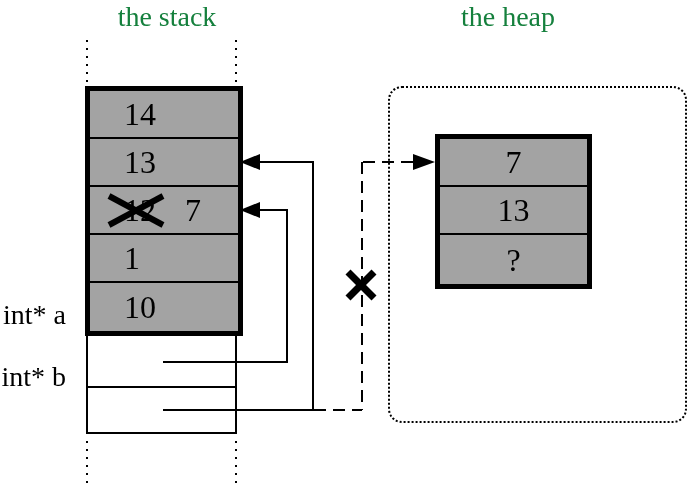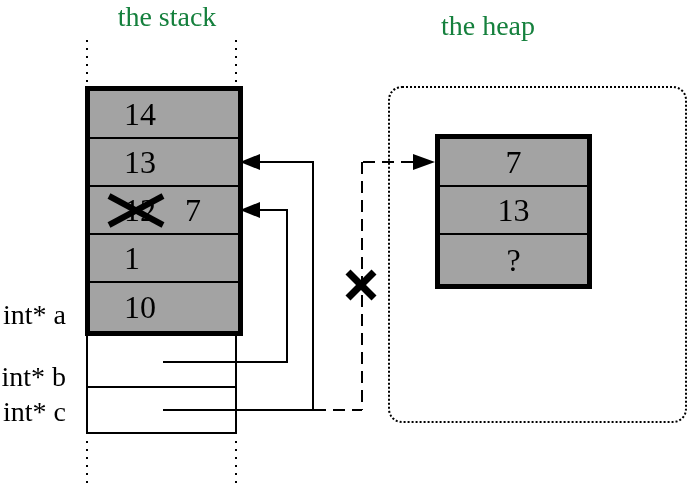--- a/index.html
+++ b/index.html
@@ -60,21 +60,21 @@
     border:2px dotted #000;border-radius:14px;box-sizing:border-box;
   }
   .crossed-wrap{position:relative;display:inline-block;}
 </style>
 </head>
 <body>
 
 <div id="canvas">
 
   <div class="abs title" style="left:87px;top:2px;width:160px;">the stack</div>
-  <div class="abs title" style="left:408px;top:2px;width:160px;margin-top:9px;">the heap</div>
+  <div class="abs title" style="left:428px;top:2px;width:160px;">the heap</div>
 
   <div class="abs vdotted" style="left:86px;top:40px;height:43px;"></div>
   <div class="abs vdotted" style="left:235px;top:40px;height:43px;"></div>
   <div class="abs vdotted" style="left:86px;top:441px;height:46px;"></div>
   <div class="abs vdotted" style="left:235px;top:441px;height:46px;"></div>
 
   <div class="abs heap-region" style="left:388px;top:86px;width:299px;height:337px;"></div>
 
   <div class="abs thickbox" style="left:85px;top:86px;width:158px;height:250px;">
     <div class="cellrow stack-row">
@@ -102,21 +102,20 @@
     <line x1="2" y1="32" x2="56" y2="3" stroke="#000" stroke-width="6"></line>
   </svg>
 
   <div class="abs vline" style="left:86px;top:336px;height:98px;"></div>
   <div class="abs vline" style="left:235px;top:336px;height:98px;"></div>
   <div class="abs hline" style="left:86px;top:386px;width:151px;"></div>
   <div class="abs hline" style="left:86px;top:432px;width:151px;"></div>
 
   <div class="abs ptr-label" style="left:0;top:299px;">int* a</div>
   <div class="abs ptr-label" style="left:0;top:348px;margin-top:13px;">int* b</div>
-  <div class="abs ptr-label" style="left:0;top:396px;">int* c</div>
 
   <div class="abs hline" style="left:163px;top:361px;width:125px;"></div>
   <div class="abs vline" style="left:286px;top:209px;height:154px;"></div>
   <div class="abs hline" style="left:258px;top:209px;width:30px;"></div>
   <div class="abs arrow-left" style="left:240px;top:202px;"></div>
 
   <div class="abs hline" style="left:163px;top:409px;width:151px;"></div>
   <div class="abs vline" style="left:312px;top:161px;height:250px;"></div>
   <div class="abs hline" style="left:258px;top:161px;width:56px;"></div>
   <div class="abs arrow-left" style="left:240px;top:154px;"></div>

